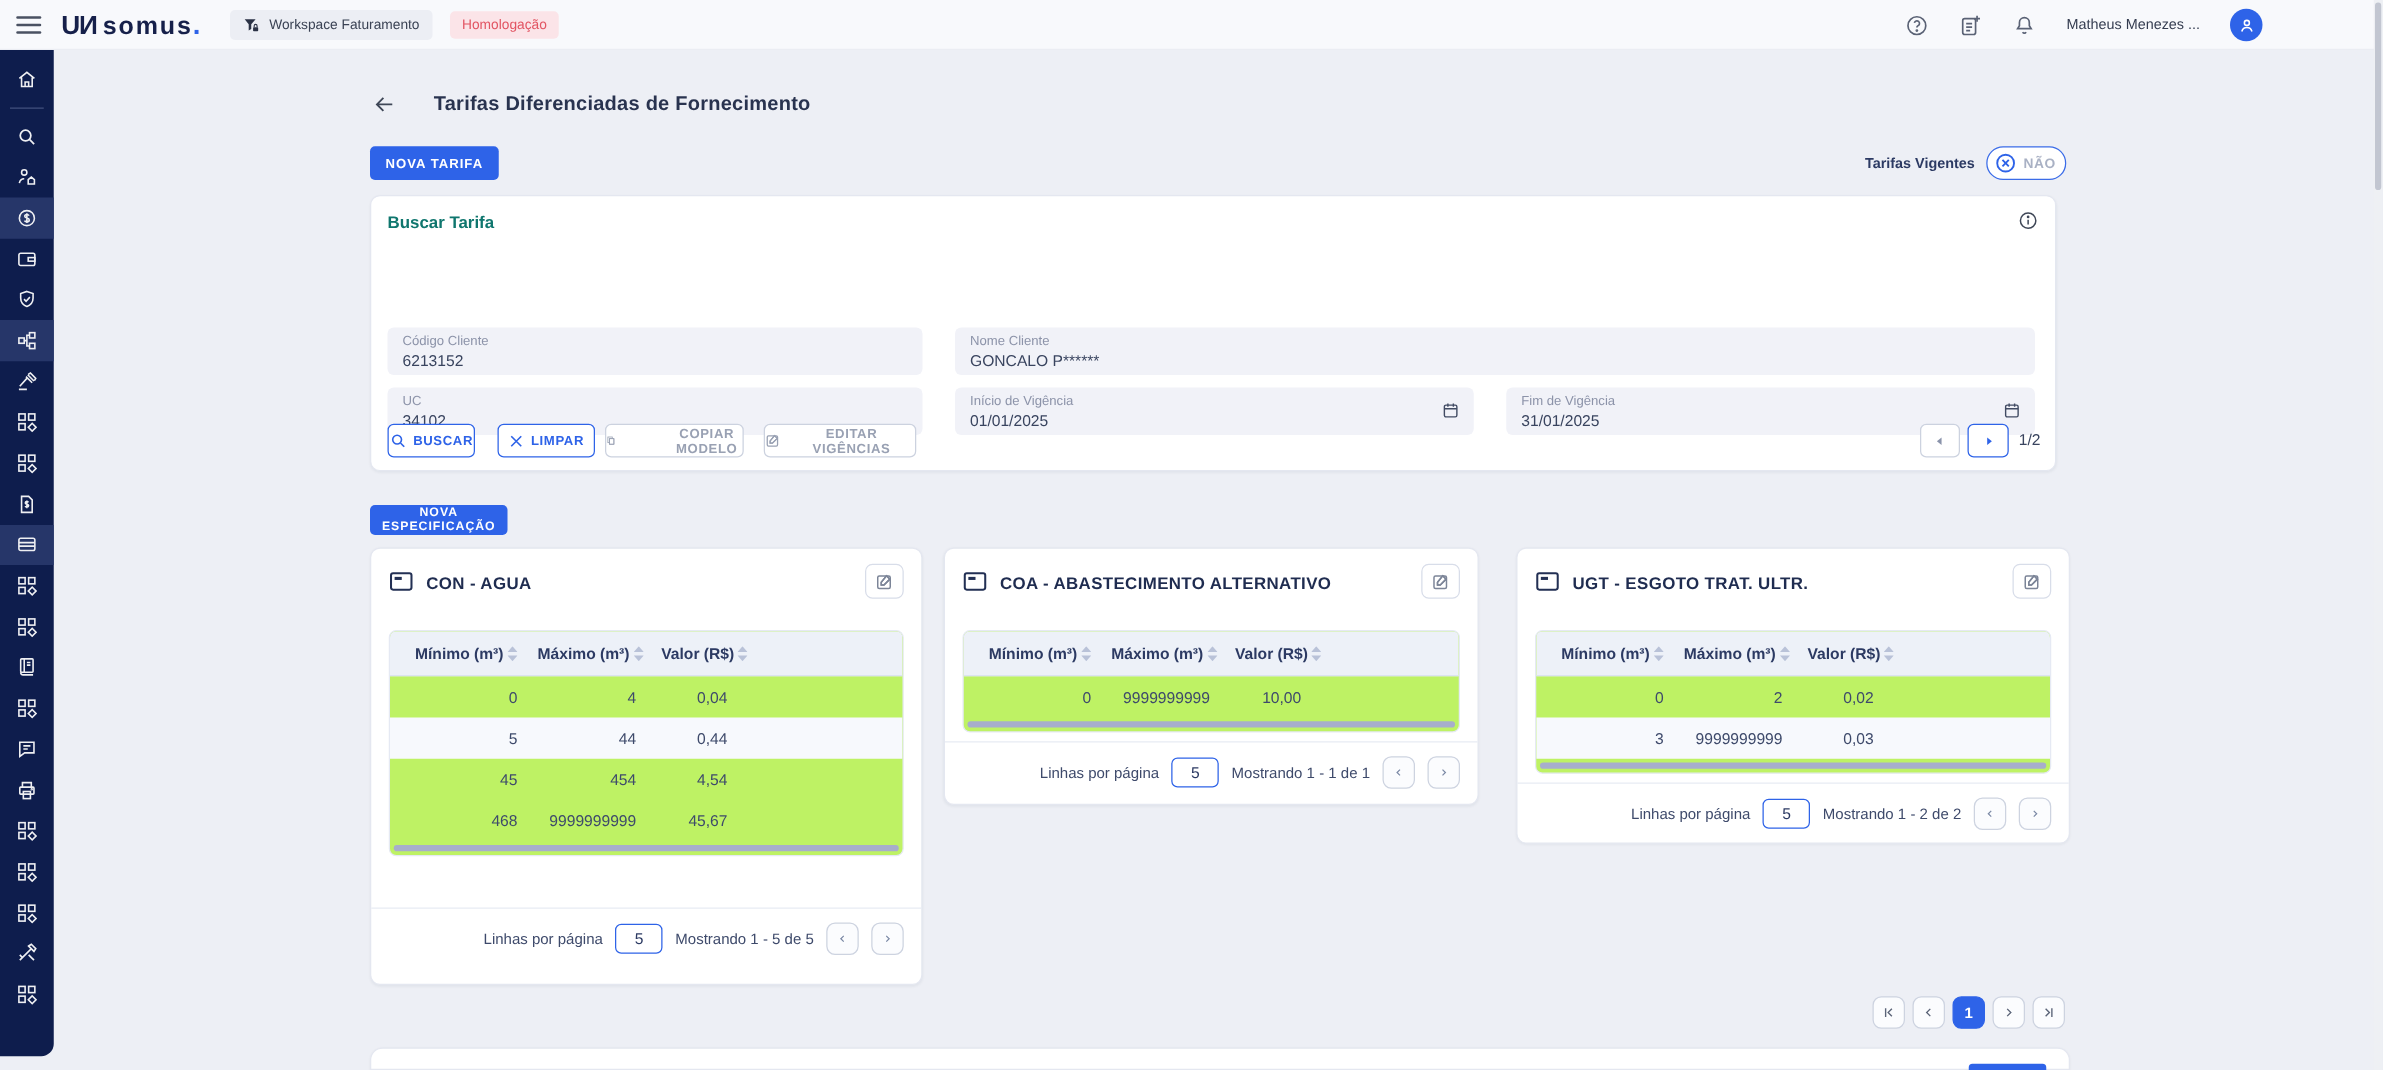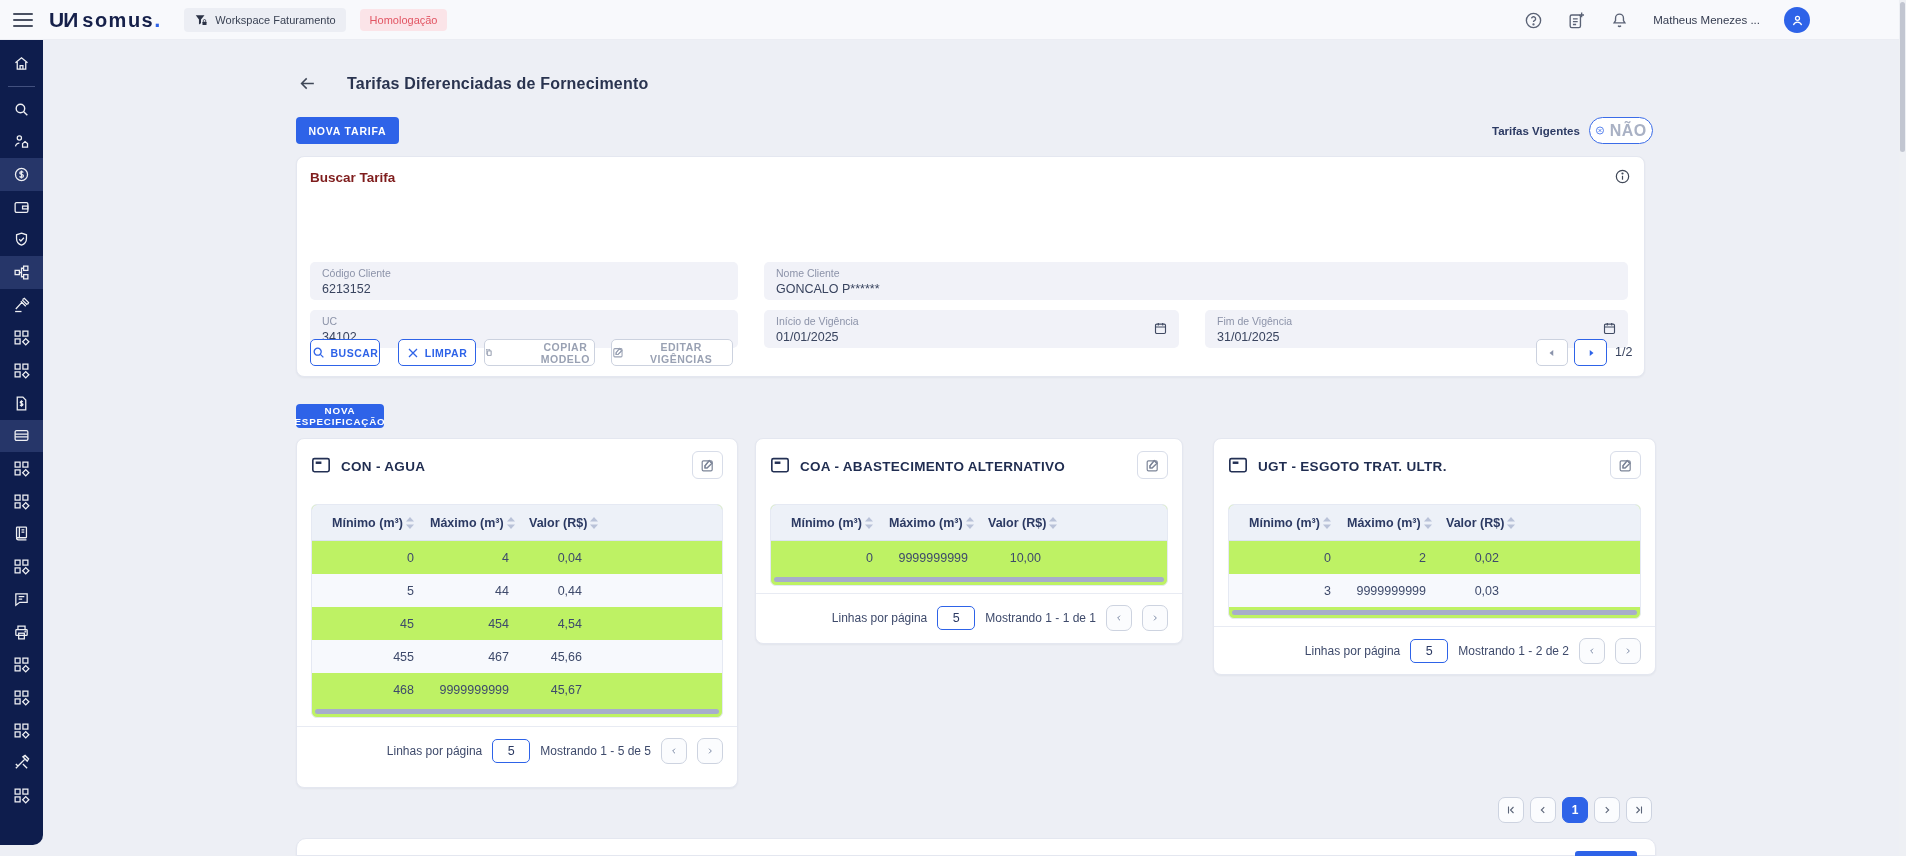--- a/index.html
+++ b/index.html
@@ -55,37 +55,37 @@
   .page-head { position:absolute; left:298px; top:74px; display:flex; align-items:center; gap:30px; }
   .back-ic { width:19px; height:19px; color:#3f4757; cursor:pointer; }
   .page-title { font-size:16px; font-weight:600; color:#29334f; letter-spacing:.2px; }
 
   .btn-primary {
     position:absolute; background:#2e63e8; color:#fff; border:none; border-radius:4px;
     font-family:inherit; font-weight:700; letter-spacing:.8px; cursor:pointer;
     display:flex; align-items:center; justify-content:center;
   }
   #btn-nova-tarifa { left:296px; top:117px; width:103px; height:27px; font-size:10.5px; }
-  #btn-nova-espec  { left:296px; top:404px; width:88px; height:24px; font-size:9.8px; }
+  #btn-nova-espec  { left:296px; top:404px; width:110px; height:24px; font-size:9.8px; }
 
   .vigentes { position:absolute; left:1492px; top:117px; height:27px; display:flex; align-items:center; gap:9px; }
   .vigentes .lbl { font-size:11.5px; font-weight:700; color:#2c3a63; }
   .toggle {
     width:64px; height:27px; border:1.5px solid #3b6ce8; border-radius:14px; background:#fff;
     display:flex; align-items:center; gap:5px; padding:0 5px; cursor:pointer;
   }
-  .toggle .tval { font-size:16px; font-weight:700; letter-spacing:.5px; color:#a9b1c4; }
+  .toggle .tval { font-size:11px; font-weight:700; letter-spacing:.5px; color:#a9b1c4; }
 
   
   .card {
     position:absolute; background:#fff; border:1px solid #e4e7f0; border-radius:8px;
     box-shadow:0 1px 2px rgba(20,30,60,.05);
   }
   #search-card { left:296px; top:156px; width:1349px; height:221px; }
-  #search-card .title { position:absolute; left:13px; top:13px; font-size:13.5px; font-weight:700; color:#7f1d1d; }
+  #search-card .title { position:absolute; left:13px; top:13px; font-size:13.5px; font-weight:700; color:#0f766e; }
   .info-ic { position:absolute; right:13px; top:11px; width:17px; height:17px; color:#3f4757; cursor:pointer; }
 
   .field { position:absolute; height:38px; background:#f1f2f8; border-radius:5px; padding:5px 12px; cursor:text;margin-top:34px; }
   .field .flbl { font-size:10.5px; color:#8c93a9; line-height:1.25; }
   .field .fval { font-size:12.5px; color:#39445f; margin-top:2px; }
   .field .cal { position:absolute; right:11px; top:11px; width:15px; height:15px; color:#414b63; cursor:pointer; }
   #f-codigo { left:13px;  top:71px;  width:428px; }
   #f-nome   { left:467px; top:71px;  width:864px; }
   #f-uc     { left:13px;  top:119px; width:428px; }
   #f-inicio { left:467px; top:119px; width:415px; }
@@ -530,25 +530,20 @@
     <div class="tr alt">
         <div class="td c1">5</div>
         <div class="td c2">44</div>
         <div class="td c3">0,44</div>
       </div>
     <div class="tr">
         <div class="td c1">45</div>
         <div class="td c2">454</div>
         <div class="td c3">4,54</div>
       </div>
-    <div class="tr alt">
-        <div class="td c1">455</div>
-        <div class="td c2">467</div>
-        <div class="td c3">45,66</div>
-      </div>
     <div class="tr">
         <div class="td c1">468</div>
         <div class="td c2">9999999999</div>
         <div class="td c3">45,67</div>
       </div>
     <div class="hscroll"></div>
   </div>
   <div class="card-foot">
     <span class="foot-lbl">Linhas por página</span>
     <input class="rpp" value="5" style="">

